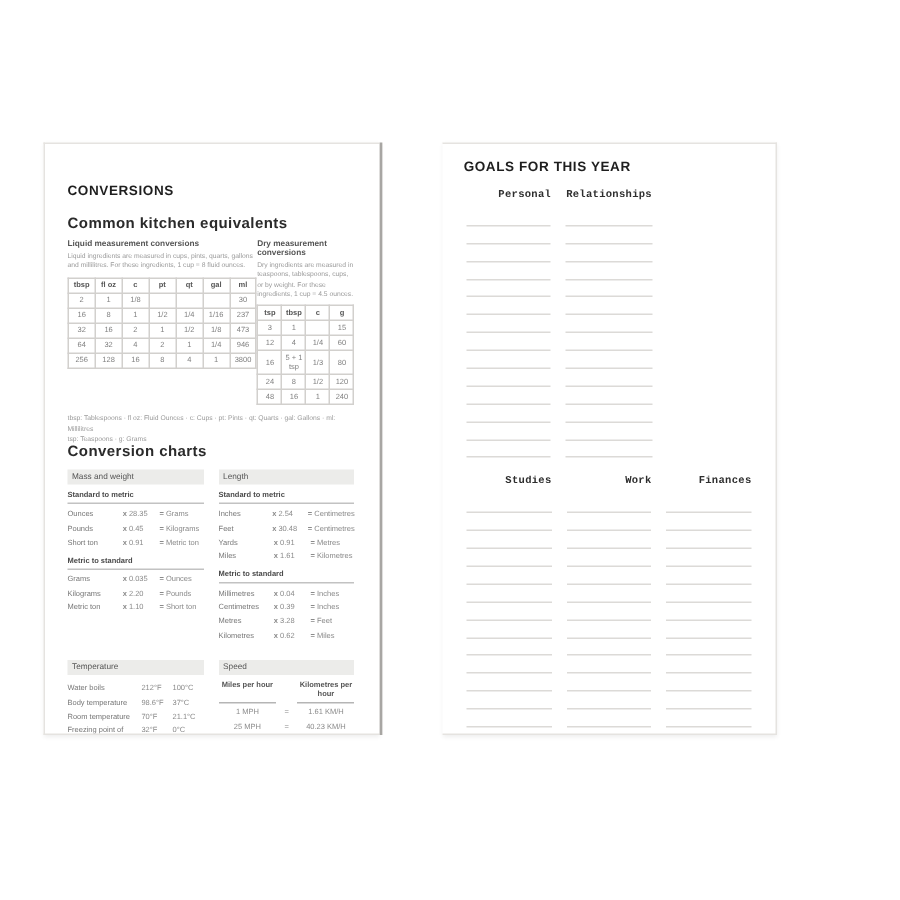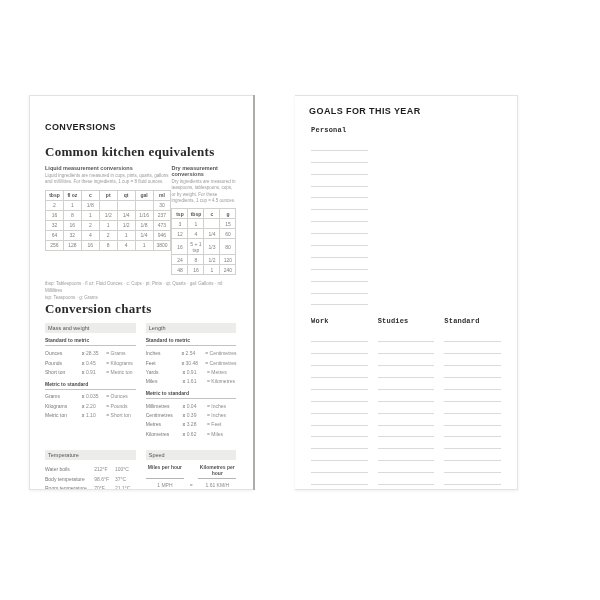--- a/index.html
+++ b/index.html
@@ -20,22 +20,22 @@
   .page.right{width:269px;border-left:none;padding:10px 14px 0 14px;margin-left:40px;}
   .spine{width:2px;height:395px;background:linear-gradient(to right,#c2c0bd,#9b9996,#c2c0bd);}
 
   
   h1.block-title{
     margin:0;font-size:9px;font-weight:800;letter-spacing:.4px;color:#1e1e1e;
     font-family:"Liberation Sans", sans-serif;
   }
   .page.left h1.block-title{margin-bottom:12px;}
   h2.tw{
-    margin:0;font-family:Liberation Serif, serif;font-weight:700;
-    font-size:13px;letter-spacing:.3px;color:#2a2a2a;
+    margin:0;font-family:Liberation Sans, sans-serif;font-weight:700;
+    font-size:10px;letter-spacing:.3px;color:#2a2a2a;
   }
   .kitchen{display:flex;justify-content:space-between;margin-top:5px;}
   .kcol.liquid{width:140px;}
   .kcol.dry{width:72px;}
   .ktitle{font-size:5.5px;font-weight:700;color:#555;margin-bottom:2px;}
   .kdesc{margin:0;font-size:4.5px;line-height:1.4;color:#9a9a9a;}
   table.ktable{
     border-collapse:collapse;width:100%;margin-top:4px;
     font-size:5px;table-layout:fixed;
   }
@@ -83,21 +83,21 @@
 
   
   .page.right h1.block-title{margin-bottom:10px;}
   .goal-grid{
     display:grid;grid-template-columns:1fr 1fr 1fr;column-gap:10px;
     padding:0 2px;margin-top:4px;
   }
   .goal-grid + .goal-grid{margin-top:12px;}
   .goal-head{
     font-family:"Liberation Mono", monospace;font-weight:700;font-size:7px;
-    letter-spacing:.2px;color:#2e2e2e;text-align:left;margin-bottom:5px;
+    letter-spacing:.2px;color:#2e2e2e;text-align:right;margin-bottom:5px;
     white-space:nowrap;overflow:hidden;
   }
   .rule{height:10.9px;border-bottom:1px solid #dcdad7;}
 </style>
 </head>
 <body>
 
 <div class="spread">
 
   <section class="page left">
@@ -419,61 +419,80 @@
             <div class="rule"></div>
             <div class="rule"></div>
             <div class="rule"></div>
             <div class="rule"></div>
             <div class="rule"></div>
             <div class="rule"></div>
             <div class="rule"></div>
             <div class="rule"></div>
           </div>
       </div>
+      <div>
+        <div class="goal-head">Relationships</div>
+        <div>
+            <div class="rule"></div>
+            <div class="rule"></div>
+            <div class="rule"></div>
+            <div class="rule"></div>
+            <div class="rule"></div>
+            <div class="rule"></div>
+            <div class="rule"></div>
+            <div class="rule"></div>
+            <div class="rule"></div>
+            <div class="rule"></div>
+            <div class="rule"></div>
+            <div class="rule"></div>
+            <div class="rule"></div>
+            <div class="rule"></div>
+          </div>
+      </div>
     </div>
 
     <div class="goal-grid">
       <div>
+        <div class="goal-head">Studies</div>
+        <div>
+            <div class="rule"></div>
+            <div class="rule"></div>
+            <div class="rule"></div>
+            <div class="rule"></div>
+            <div class="rule"></div>
+            <div class="rule"></div>
+            <div class="rule"></div>
+            <div class="rule"></div>
+            <div class="rule"></div>
+            <div class="rule"></div>
+            <div class="rule"></div>
+            <div class="rule"></div>
+            <div class="rule"></div>
+          </div>
+      </div>
+      <div>
         <div class="goal-head">Work</div>
         <div>
             <div class="rule"></div>
             <div class="rule"></div>
             <div class="rule"></div>
             <div class="rule"></div>
             <div class="rule"></div>
             <div class="rule"></div>
             <div class="rule"></div>
             <div class="rule"></div>
             <div class="rule"></div>
             <div class="rule"></div>
             <div class="rule"></div>
             <div class="rule"></div>
             <div class="rule"></div>
           </div>
       </div>
       <div>
-        <div class="goal-head">Studies</div>
-        <div>
-            <div class="rule"></div>
-            <div class="rule"></div>
-            <div class="rule"></div>
-            <div class="rule"></div>
-            <div class="rule"></div>
-            <div class="rule"></div>
-            <div class="rule"></div>
-            <div class="rule"></div>
-            <div class="rule"></div>
-            <div class="rule"></div>
-            <div class="rule"></div>
-            <div class="rule"></div>
-            <div class="rule"></div>
-          </div>
-      </div>
-      <div>
-        <div class="goal-head">Standard</div>
+        <div class="goal-head">Finances</div>
         <div>
             <div class="rule"></div>
             <div class="rule"></div>
             <div class="rule"></div>
             <div class="rule"></div>
             <div class="rule"></div>
             <div class="rule"></div>
             <div class="rule"></div>
             <div class="rule"></div>
             <div class="rule"></div>

